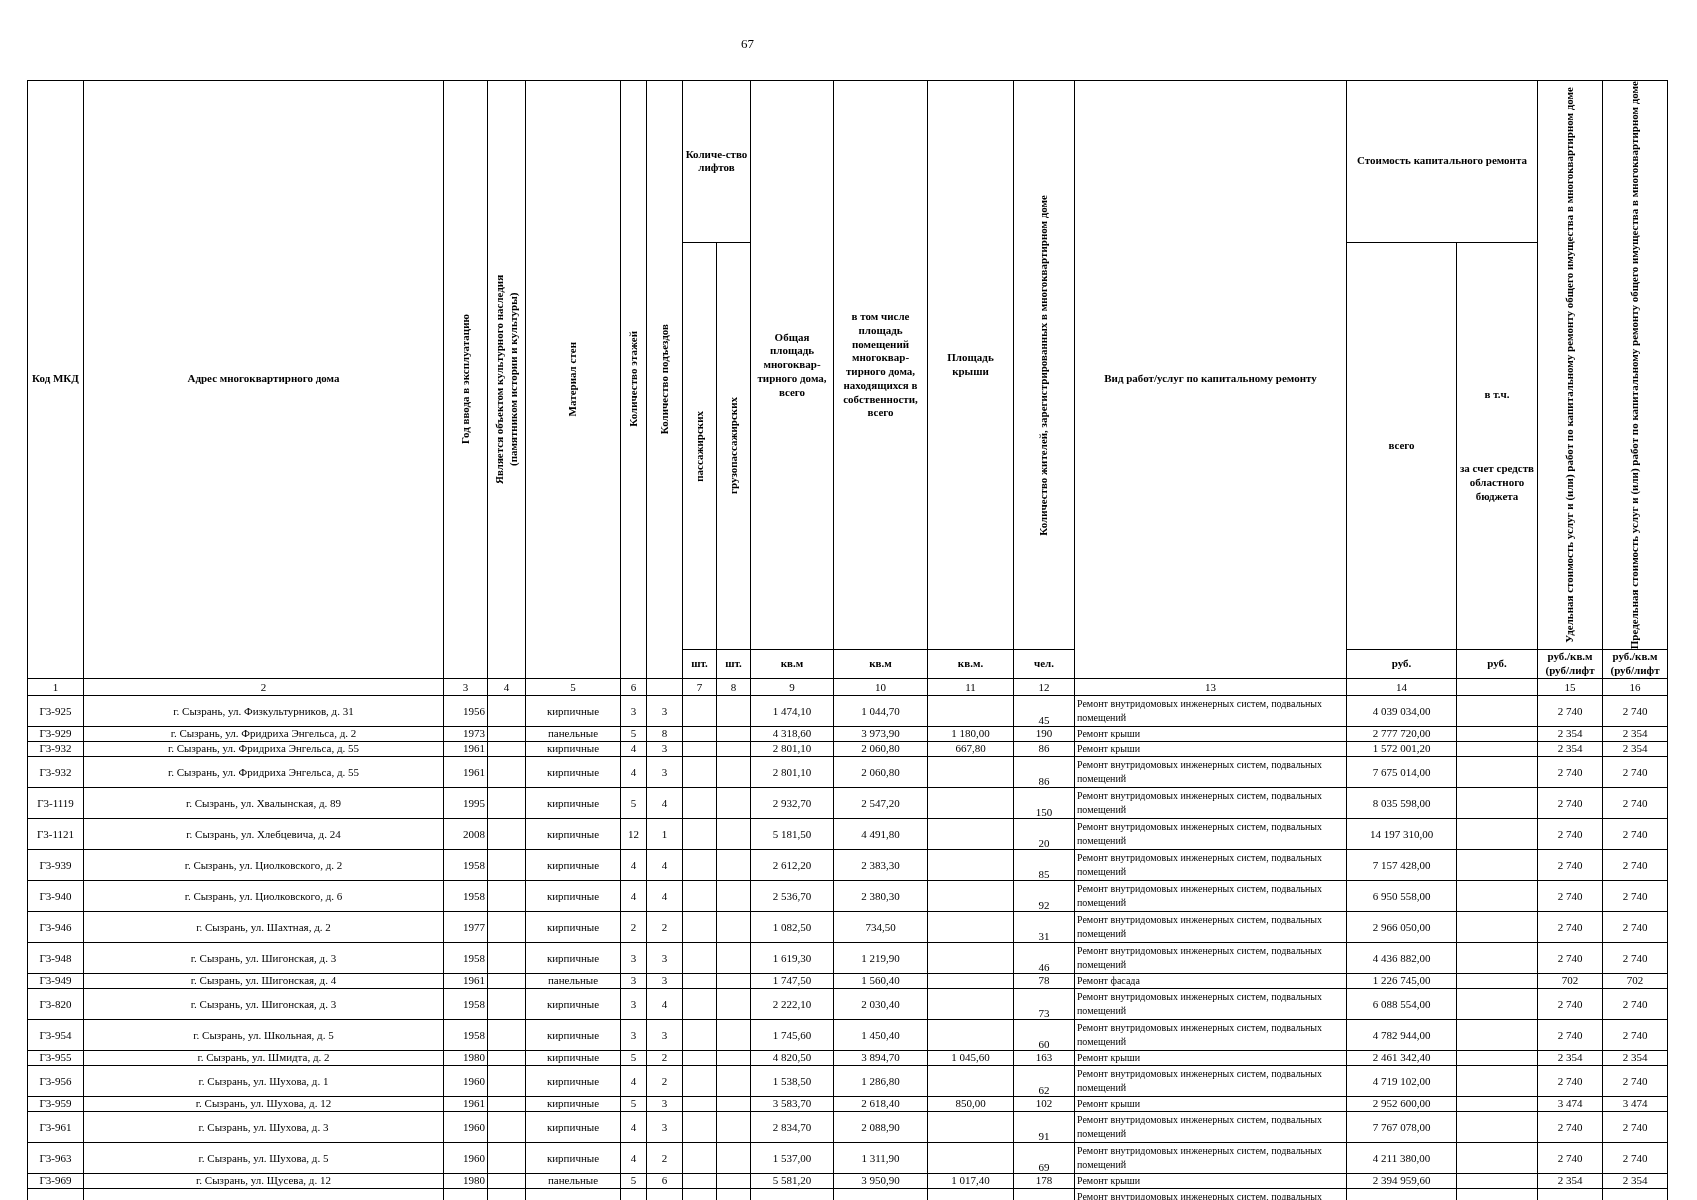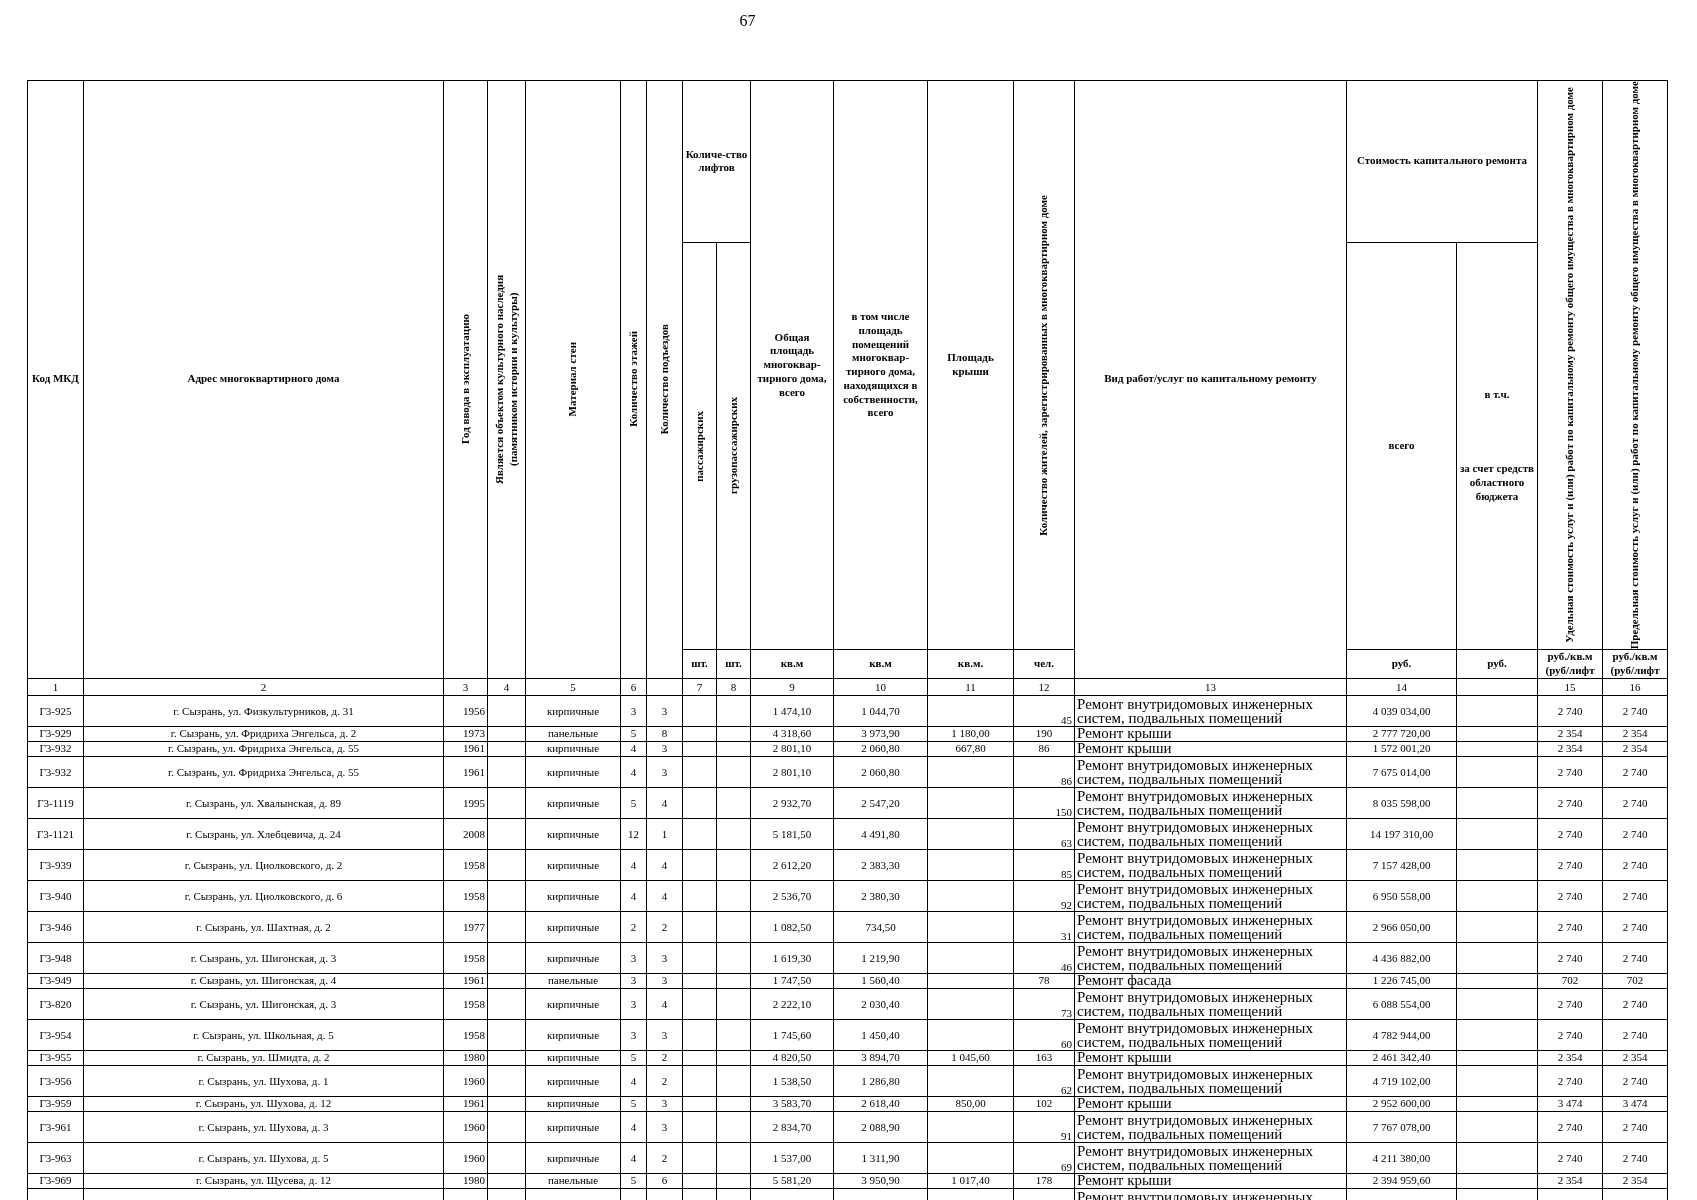--- a/index.html
+++ b/index.html
@@ -1,33 +1,33 @@
 <!DOCTYPE html>
 <html><head>
 <meta charset="utf-8">
 <style>
   html, body { margin: 0; padding: 0; background: #ffffff; }
   body { width: 1697px; height: 1200px; position: relative; overflow: hidden;
          font-family: "Liberation Serif", serif; color: #000; }
-  .page-num { position: absolute; top: 12px; left: 0; width: 1495px; text-align: center;
-              font-size: 16px; }
+  .page-num { position: absolute; top: 36px; left: 0; width: 1495px; text-align: center;
+              font-size: 13px; }
   table.reg { position: absolute; top: 80px; left: 27px; width: 1640px;
               border-collapse: collapse; table-layout: fixed; font-size: 11px; }
   table.reg td, table.reg th { border: 1px solid #000; padding: 0 2px; overflow: hidden; }
   table.reg th { font-weight: bold; font-size: 11px; text-align: center; vertical-align: middle; line-height: 1.25; }
   .vt { writing-mode: vertical-rl; transform: rotate(180deg); margin: 0 auto; white-space: normal; }
   .vt-h { height: 250px; }
   .colnum td { text-align: center; height: 16px; font-size: 11px; border-bottom: 3px solid #000; }
   tr.r2 td { height: 30px; }
   tr.r1 td { height: 14px; line-height: 13px; }
   td.c { text-align: center; }
   td.r { text-align: right; margin-top: 12px; }
   td.l { text-align: center; }
-  td.bot { vertical-align: bottom; text-align: right; margin-top: 20px; }
-  td.work { text-align: left; font-size: 15px; line-height: 14px; }
+  td.bot { vertical-align: bottom; text-align: center; margin-top: 20px; }
+  td.work { text-align: left; font-size: 10px; line-height: 14px; }
   tbody td { vertical-align: middle; }
   .units th { height: 26px; }
 </style>
 </head>
 <body>
 
 <div class="page-num">67</div>
 
 <table class="reg">
   <colgroup>
@@ -238,21 +238,21 @@
         <td class="r">2008</td>
         <td class="c"></td>
         <td class="c">кирпичные</td>
         <td class="c">12</td>
         <td class="c">1</td>
         <td class="c"></td>
         <td class="c"></td>
         <td class="c">5 181,50</td>
         <td class="c">4 491,80</td>
         <td class="c"></td>
-        <td class="bot">63</td>
+        <td class="bot">20</td>
         <td class="work">Ремонт внутридомовых инженерных систем, подвальных помещений</td>
         <td class="c">14 197 310,00</td>
         <td class="c"></td>
         <td class="c">2 740</td>
         <td class="c">2 740</td>
       </tr>
       <tr class="r2">
         <td class="l">Г3-939</td>
         <td class="l">г. Сызрань, ул. Циолковского, д. 2</td>
         <td class="r">1958</td>

